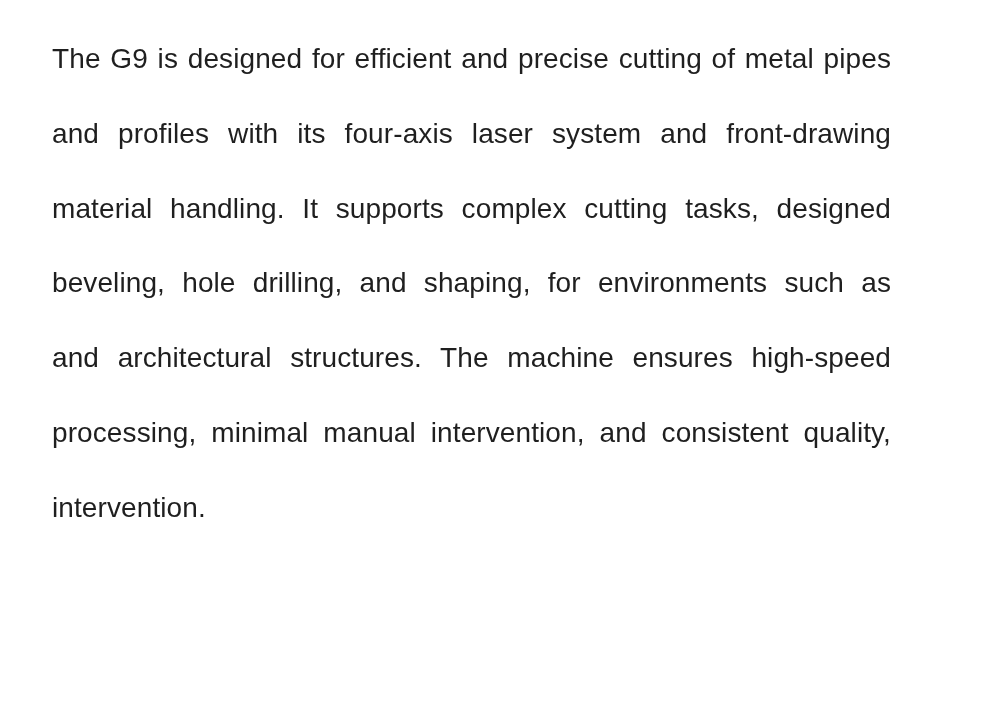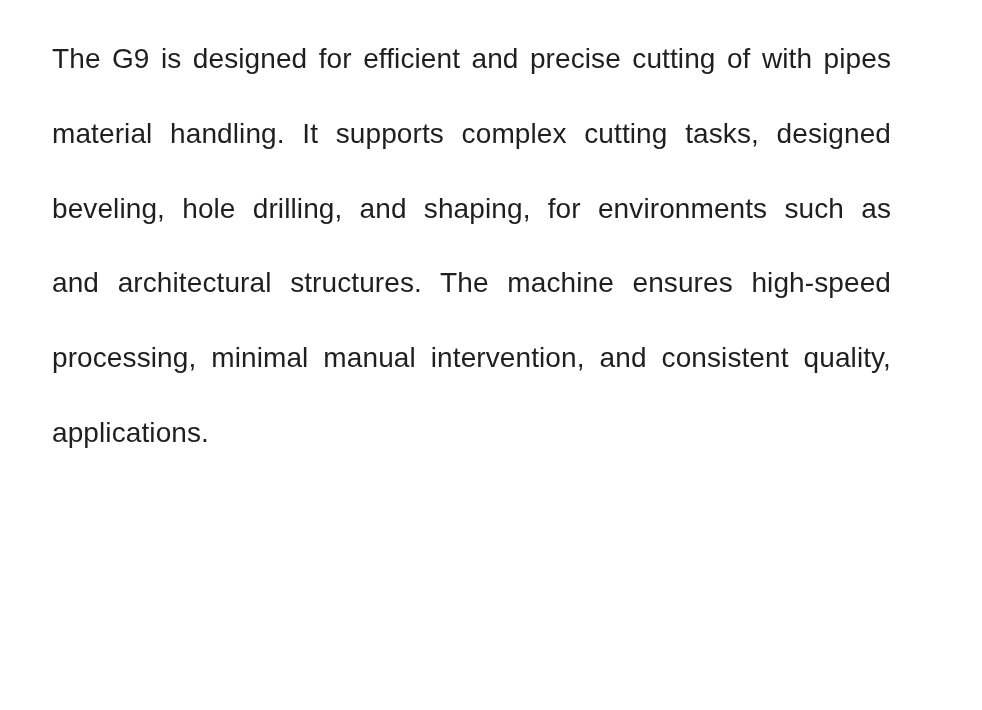--- a/index.html
+++ b/index.html
@@ -36,20 +36,21 @@
     .line.last {
       text-align-last: left;
       -moz-text-align-last: left;
     }
   </style>
 </head>
 <body style="background: rgb(255, 255, 255);">
 
 <div class="document" style="color: rgb(31, 31, 31);">
   <div class="paragraph">
-      <div class="line">The G9 is designed for efficient and precise cutting of with pipes</div>
+      <div class="line">The G9 is designed for efficient and precise cutting of metal pipes</div>
+      <div class="line">and profiles with its four-axis laser system and front-drawing</div>
       <div class="line">material handling. It supports complex cutting tasks, designed</div>
       <div class="line">beveling, hole drilling, and shaping, for environments such as</div>
       <div class="line">and architectural structures. The machine ensures high-speed</div>
       <div class="line">processing, minimal manual intervention, and consistent quality,</div>
-      <div class="line last">applications.</div>
+      <div class="line last">intervention.</div>
     </div>
 </div>
 
 </body></html>

